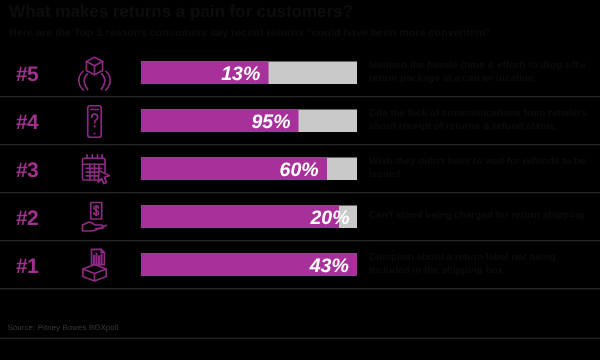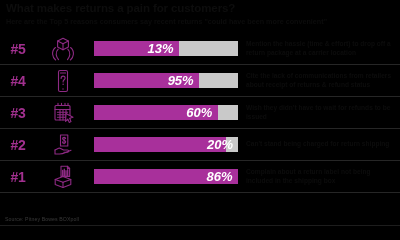--- a/index.html
+++ b/index.html
@@ -227,21 +227,21 @@
           <path d="M19.4 3.2 L19.4 5.4 L21.6 5.4"></path>
           <path d="M14.6 7.4 L14.6 13.4 M16.3 6.2 L16.3 13.4 M18 7.8 L18 13.4 M19.7 6.8 L19.7 13.4" stroke-width="1.4"></path>
           <path d="M15 13.4 L22.8 16.4 L22.8 21.4 L15 24.4 L7.2 21.4 L7.2 16.4 Z"></path>
           <path d="M7.2 16.4 L15 19.3 L22.8 16.4"></path>
           <path d="M15 19.3 L15 24.4"></path>
         </svg>
       </div>
       <div class="bar-cell">
         <div class="bar-track">
           <div class="bar-fill" style="width:100%"></div>
-          <div class="bar-value" style="left: 0px; width: 99%; padding-right: 4px;">86%</div>
+          <div class="bar-value" style="left: 0px; width: 99%; padding-right: 4px;">43%</div>
         </div>
       </div>
       <div class="desc">Complain about a return label not being included in the shipping box</div>
     </div>
 
   </div>
 
   <div class="footer">Source: Pitney Bowes BOXpoll</div>
   <div class="bottom-rule"></div>
 

